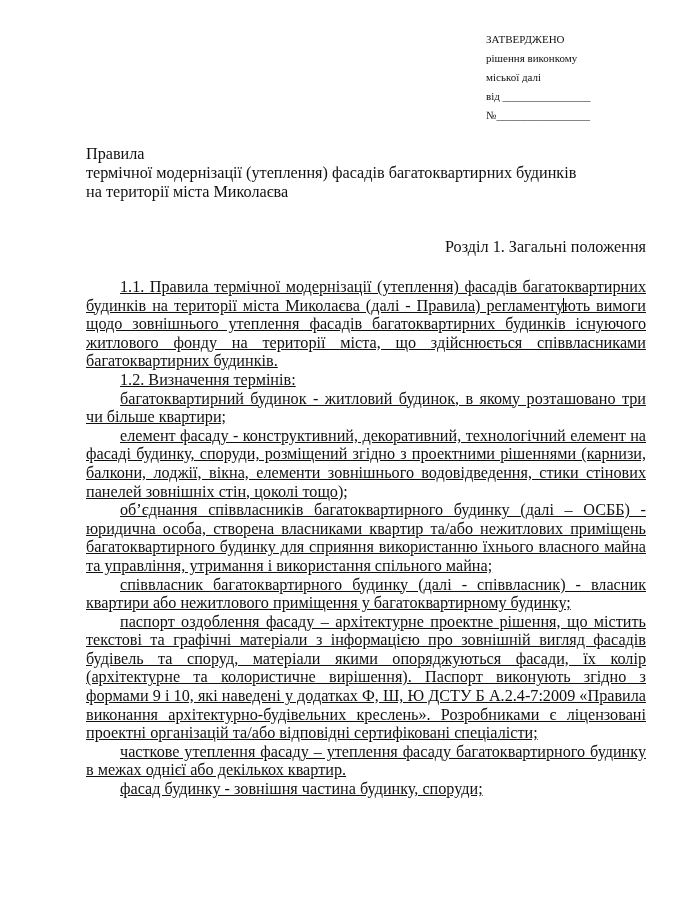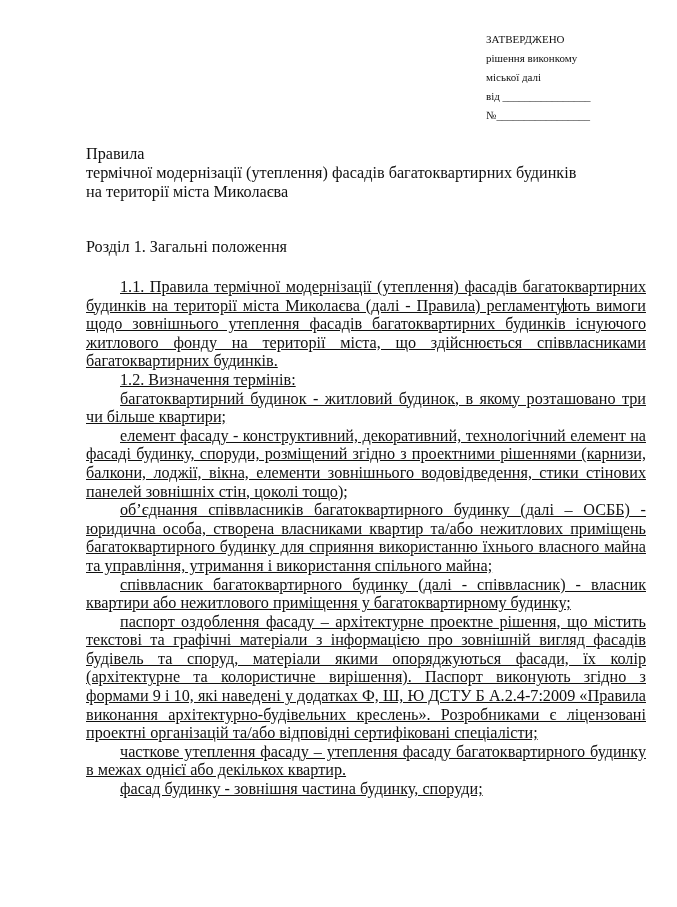--- a/index.html
+++ b/index.html
@@ -33,21 +33,21 @@
       text-align: left;
       line-height: 19px;
       font-size: 16.2px;
     }
     .title-block .line { display: block; white-space: nowrap; }
     .section-heading {
       position: absolute;
       left: 86px;
       top: 238px;
       width: 560px;
-      text-align: left;
+      text-align: right;
       line-height: 19px;
       font-size: 16.2px;
     }
     .body-text {
       position: absolute;
       left: 86px;
       top: 278px;
       width: 560px;
       line-height: 18.6px;
       font-size: 16.2px;

